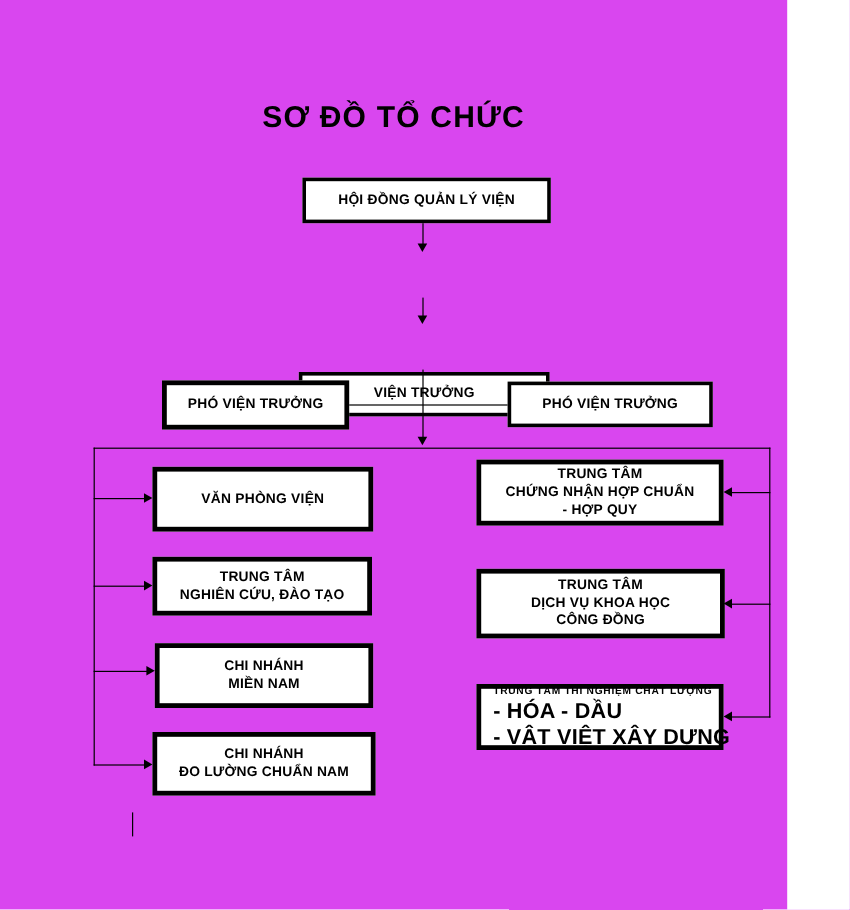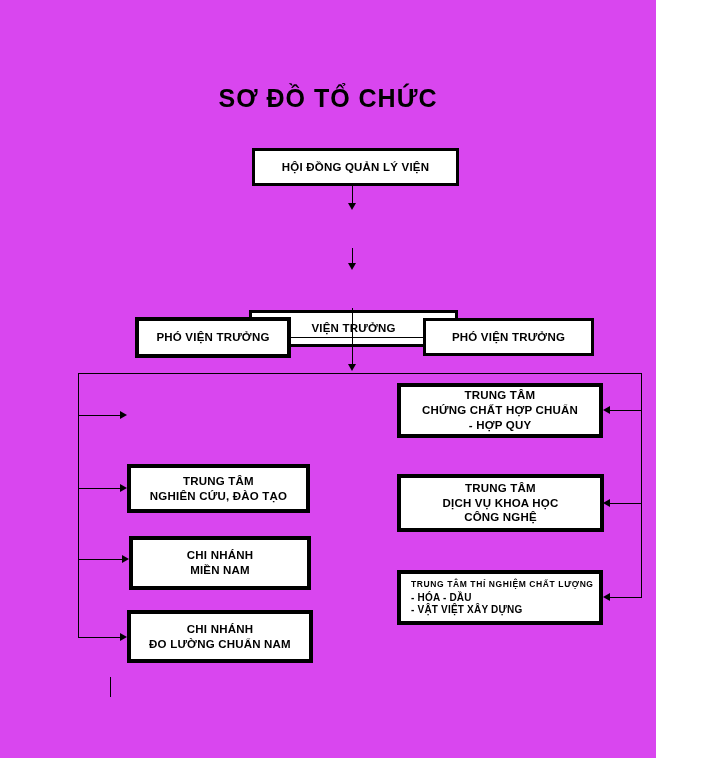--- a/index.html
+++ b/index.html
@@ -48,21 +48,21 @@
     align-items: flex-start;
     text-align: left;
     padding-left: 10px;
   }
   .small-header {
     font-size: 8.5px;
     letter-spacing: 0.6px;
     margin-bottom: 1px;
   }
   .big-item {
-    font-size: 10px;
+    font-size: 18px;
     line-height: 1.2;
   }
   .vline {
     position: absolute;
     width: 1px;
     background: #000000;
   }
   .hline {
     position: absolute;
     height: 1px;
@@ -107,46 +107,49 @@
   </div>
 
   <div class="box thick" style="left:135px; top:317px; width:156px; height:41px;">
     <span class="ln">PHÓ VIỆN TRƯỞNG</span>
   </div>
 
   <div class="box" style="left:423px; top:318px; width:171px; height:38px;">
     <span class="ln">PHÓ VIỆN TRƯỞNG</span>
   </div>
 
+  <div class="box thick" style="left:127px; top:389px; width:184px; height:54px;">
+    <span class="ln">VĂN PHÒNG VIỆN</span>
+  </div>
 
   <div class="box thick" style="left:127px; top:464px; width:183px; height:49px;">
     <span class="ln">TRUNG TÂM</span>
     <span class="ln">NGHIÊN CỨU, ĐÀO TẠO</span>
   </div>
 
   <div class="box thick" style="left:129px; top:536px; width:182px; height:54px;">
     <span class="ln">CHI NHÁNH</span>
     <span class="ln">MIỀN NAM</span>
   </div>
 
   <div class="box thick" style="left:127px; top:610px; width:186px; height:53px;">
     <span class="ln">CHI NHÁNH</span>
     <span class="ln">ĐO LƯỜNG CHUẨN NAM</span>
   </div>
 
   <div class="box thick" style="left:397px; top:383px; width:206px; height:55px;">
     <span class="ln">TRUNG TÂM</span>
-    <span class="ln">CHỨNG CHẤT HỢP CHUẨN</span>
+    <span class="ln">CHỨNG NHẬN HỢP CHUẨN</span>
     <span class="ln">- HỢP QUY</span>
   </div>
 
   <div class="box thick" style="left:397px; top:474px; width:207px; height:58px;">
     <span class="ln">TRUNG TÂM</span>
     <span class="ln">DỊCH VỤ KHOA HỌC</span>
-    <span class="ln">CÔNG NGHỆ</span>
+    <span class="ln">CÔNG ĐỒNG</span>
   </div>
 
   <div class="box thick left-align" style="left:397px; top:570px; width:206px; height:55px;">
     <span class="ln small-header">TRUNG TÂM THÍ NGHIỆM CHẤT LƯỢNG</span>
     <span class="ln big-item">- HÓA - DẦU</span>
     <span class="ln big-item">- VẬT VIỆT XÂY DỰNG</span>
   </div>
 
   <div class="vline" style="left:352px; top:186px; height:18px;"></div>
   <div class="ah-down" style="left:348px; top:203px;"></div>

